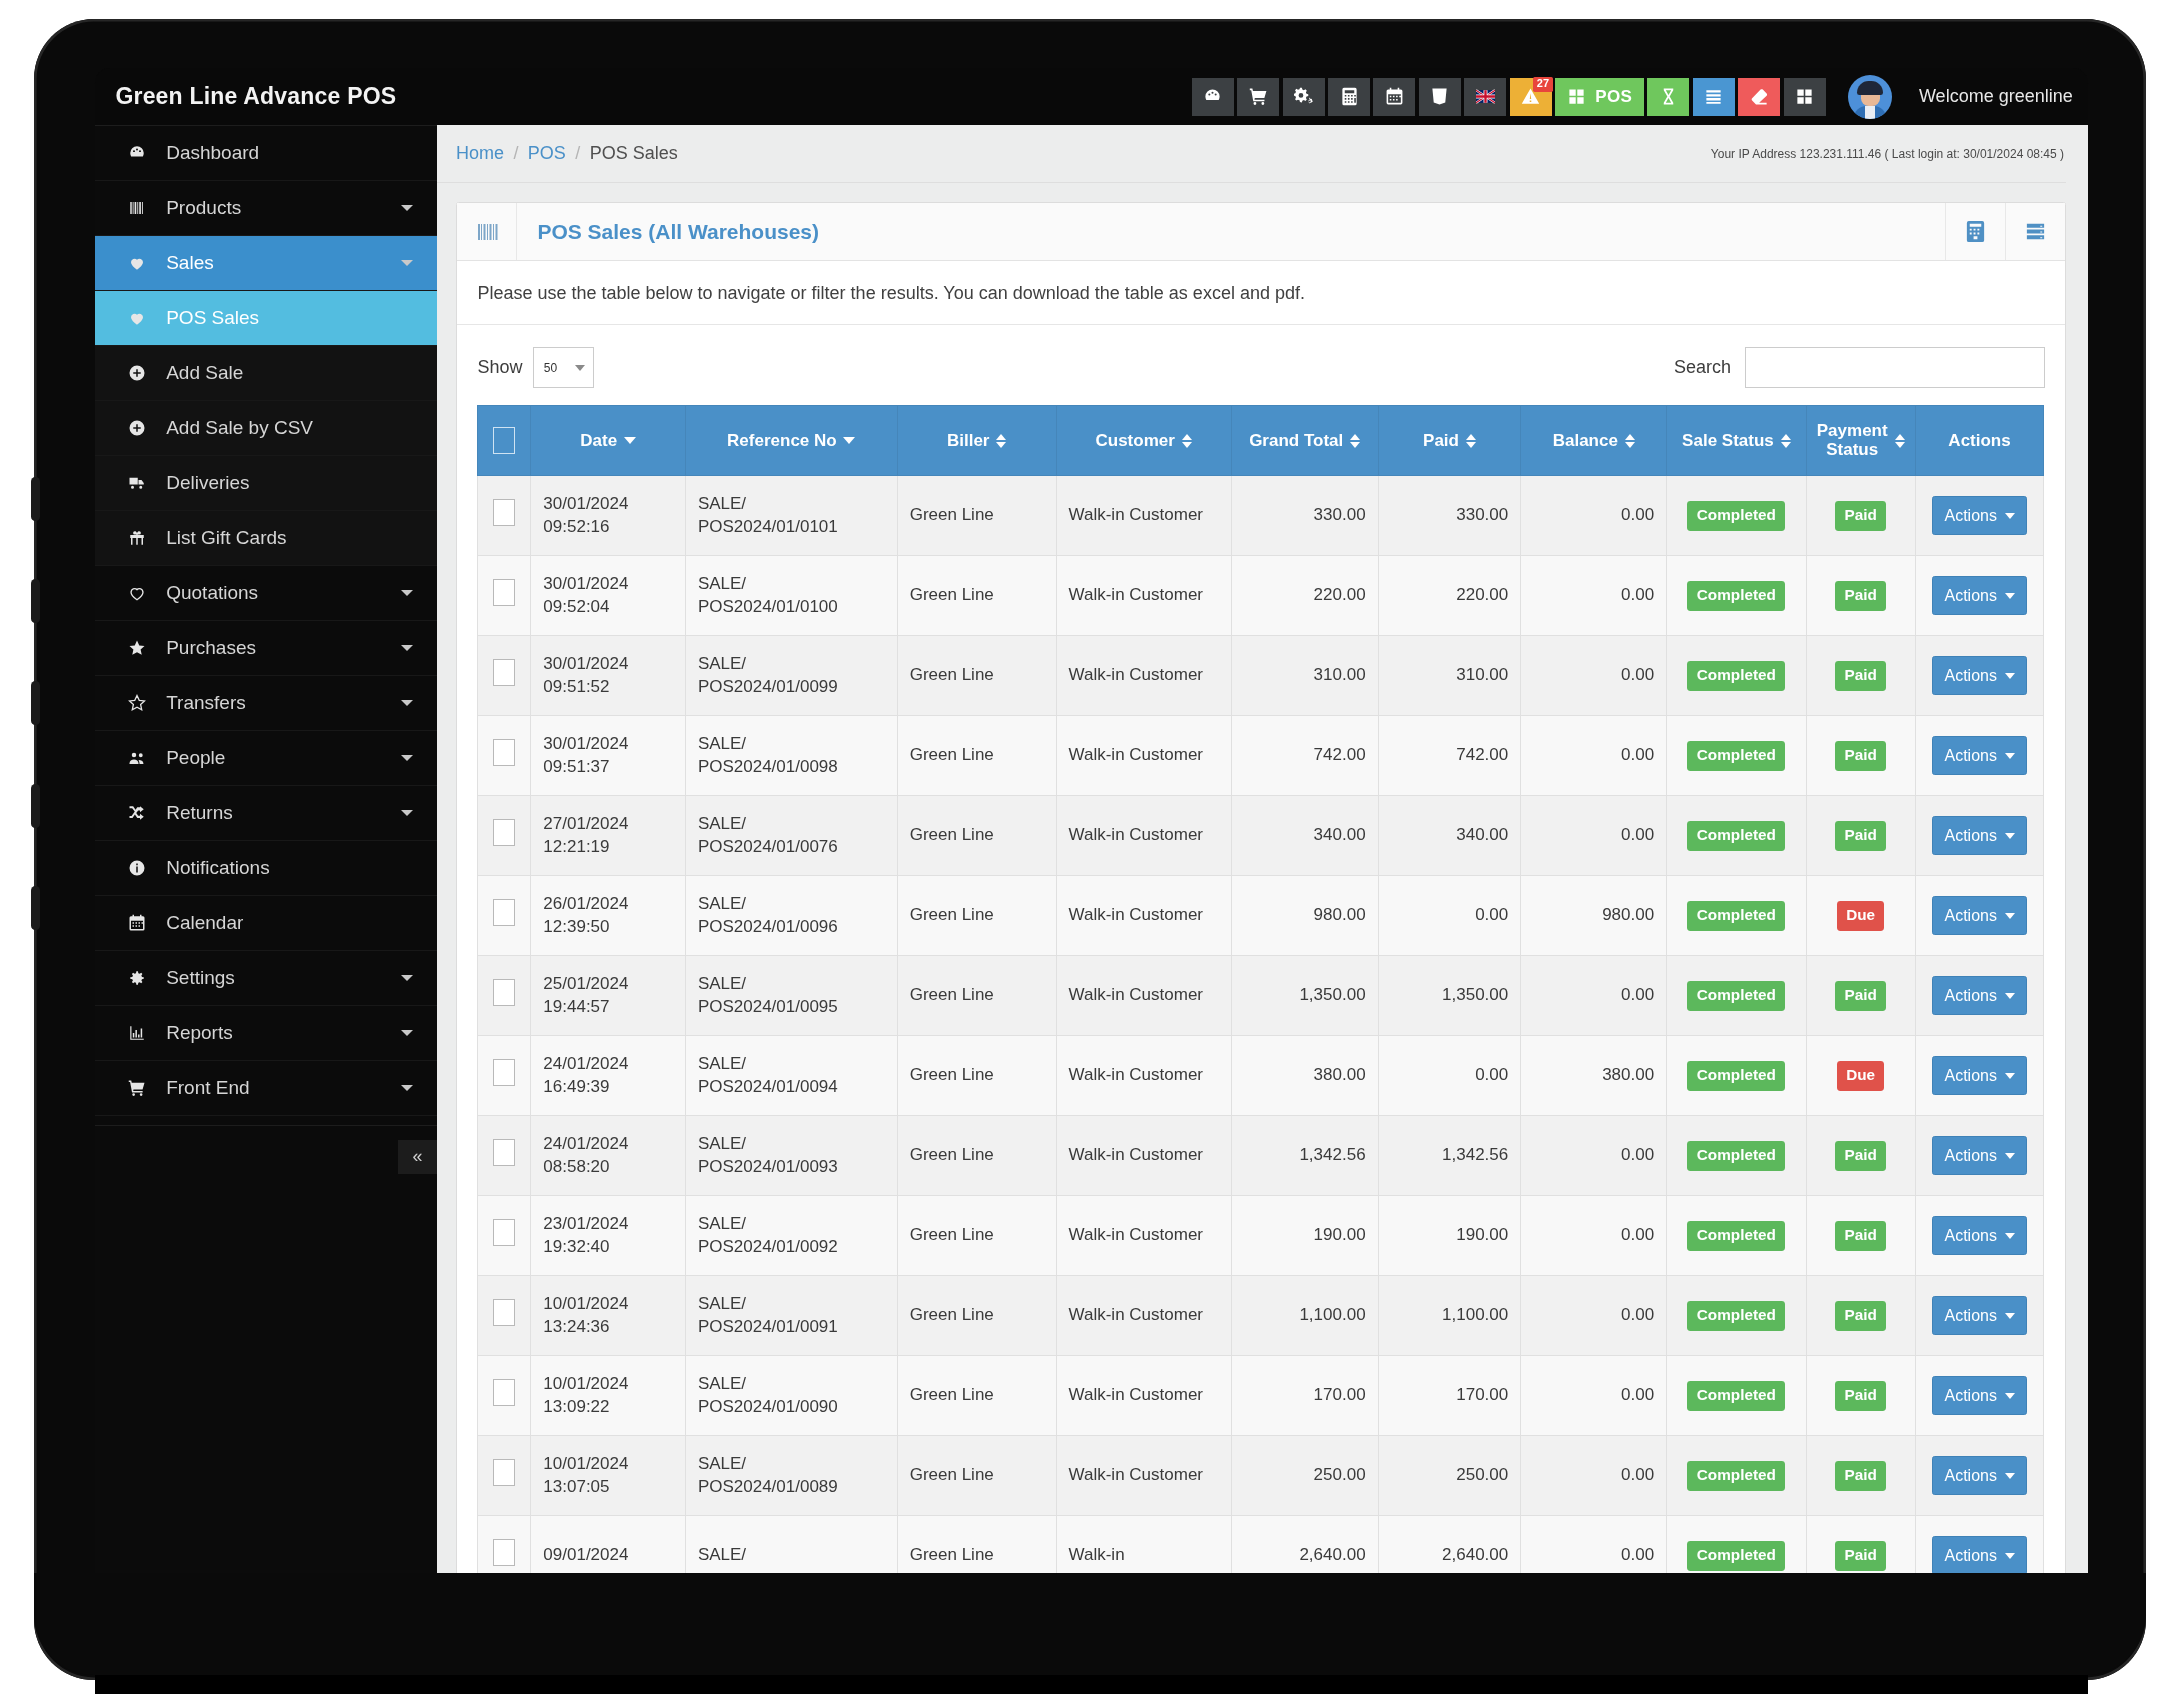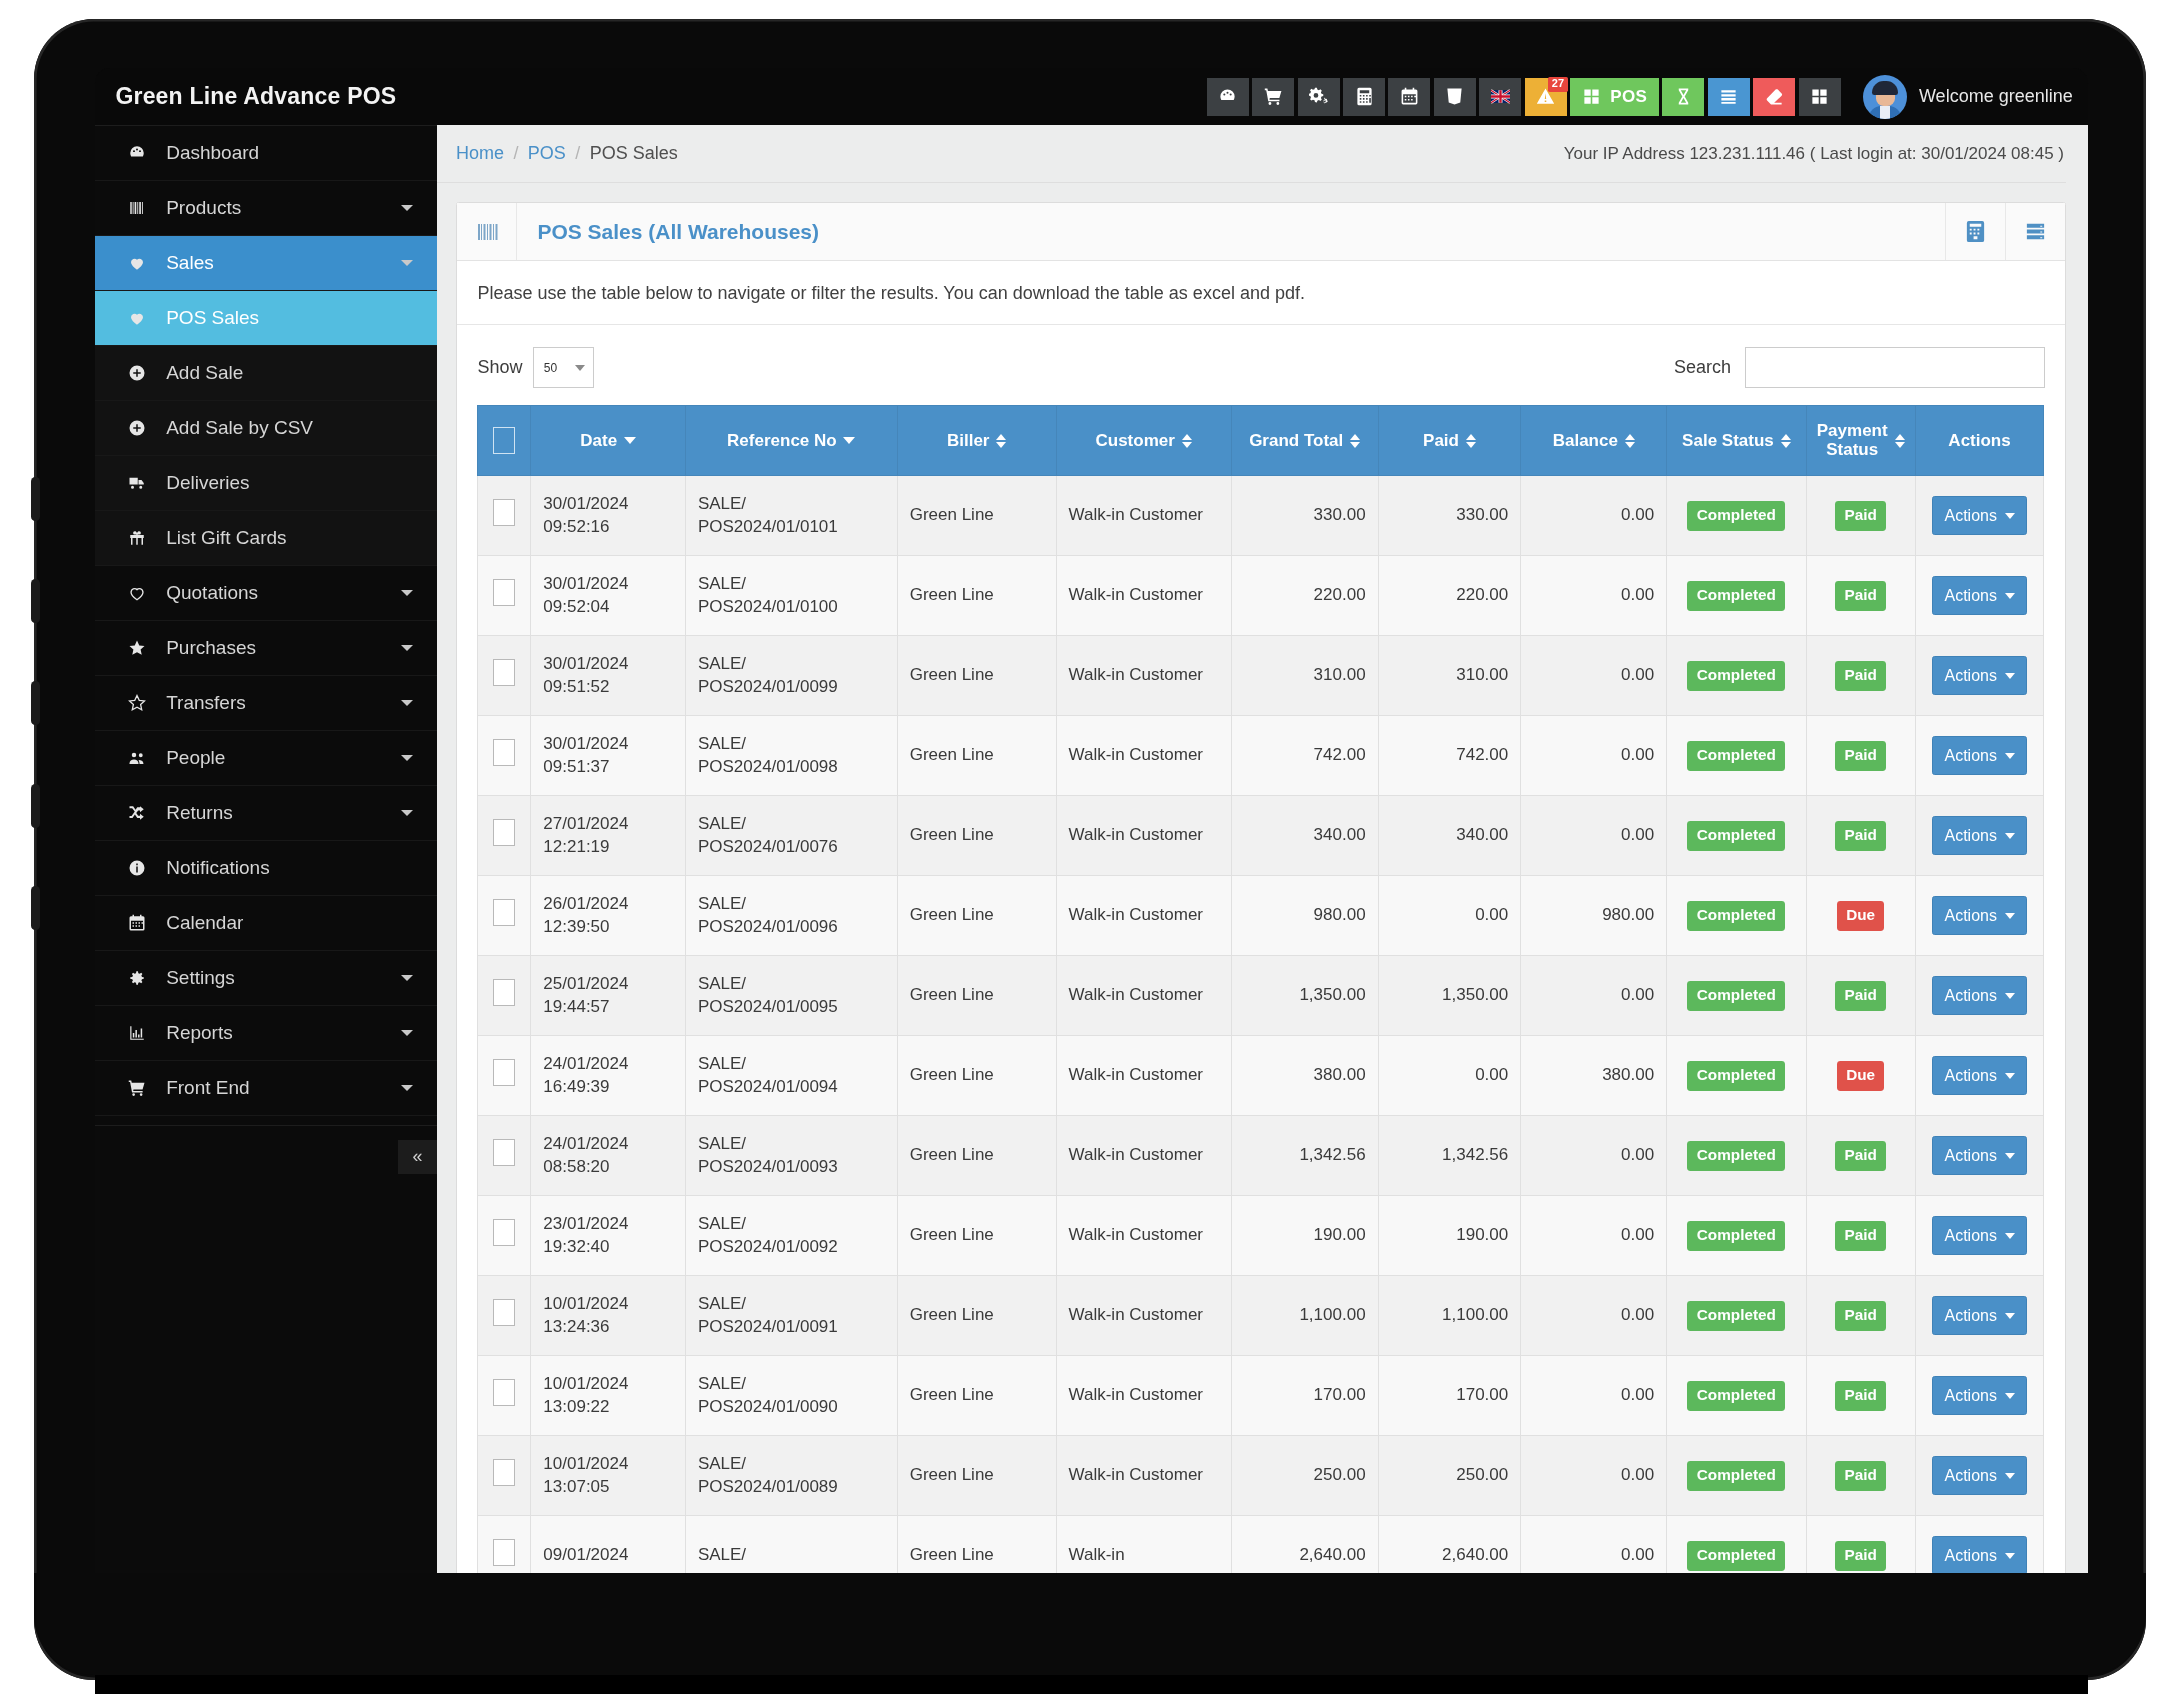--- a/index.html
+++ b/index.html
@@ -75,21 +75,21 @@
   .nav-btn.grey { background: #3c4043; }
   .pos-label { font-size: 17px; font-weight: 600; color:#fff; letter-spacing:0.3px;}
   .badge-count {
     position: absolute; top: -0.9px; right: -0.9px;
     background: #e8453c; color: #fff;
     font-size: 11px; line-height: 1;
     padding: 1.7px 3.4px 2.6px;
     border-radius: 1.7px;
     font-weight: 600;
   }
-  #avatar-wrap { display:flex; align-items:center; gap: 12px; margin-left: 19px; }
+  #avatar-wrap { display:flex; align-items:center; gap: 27px; margin-left: 19px; }
   #avatar {
     width: 44px; height: 44px; border-radius: 50%;
     background: #4d90d9;
     position: relative; overflow: hidden;
     flex: 0 0 auto;
   }
   #avatar .hair { position:absolute; left:9.4px; top:6px; width:25.6px; height:14.5px; background:#1f2738; border-radius:12.8px 12.8px 2.6px 2.6px;}
   #avatar .face { position:absolute; left:12.8px; top:11px; width:19px; height:20.4px; background:#e8b896; border-radius:9.4px 9.4px 7.7px 7.7px;}
   #avatar .body { position:absolute; left:6px; top:31px; width:32px; height:17px; background:#2f6fb5; border-radius:12px 12px 0 0;}
   #avatar .shirt { position:absolute; left:17px; top:31px; width:10.2px; height:15.3px; background:#e9eef5; }
@@ -152,21 +152,21 @@
     background: #eceded;
     display: flex; align-items: center;
     padding: 0 24px 0 19px;
     border-bottom: 0.9px solid #dedede;
     font-size: 18px;
   }
   #breadcrumb { display: flex; align-items: center; gap: 9.4px; }
   #breadcrumb a { color: #4a90c8; text-decoration: none; cursor: pointer; }
   #breadcrumb .sep { color: #b5b5b5; }
   #breadcrumb .cur { color: #4f4f4f; }
-  #ipinfo { margin-left: auto; color: #4a4a4a; font-size: 17px; white-space: nowrap; }
+  #ipinfo { margin-left: auto; color: #4a4a4a; font-size: 12px; white-space: nowrap; }
 
   #panel {
     margin: 19px 22px 0 19px;
     background: #fff;
     border: 0.9px solid #dcdcdc;
     border-radius: 2.6px;
     height: calc(100% - 19px);
   }
   #panel-head {
     height: 58px; display: flex; align-items: stretch;

